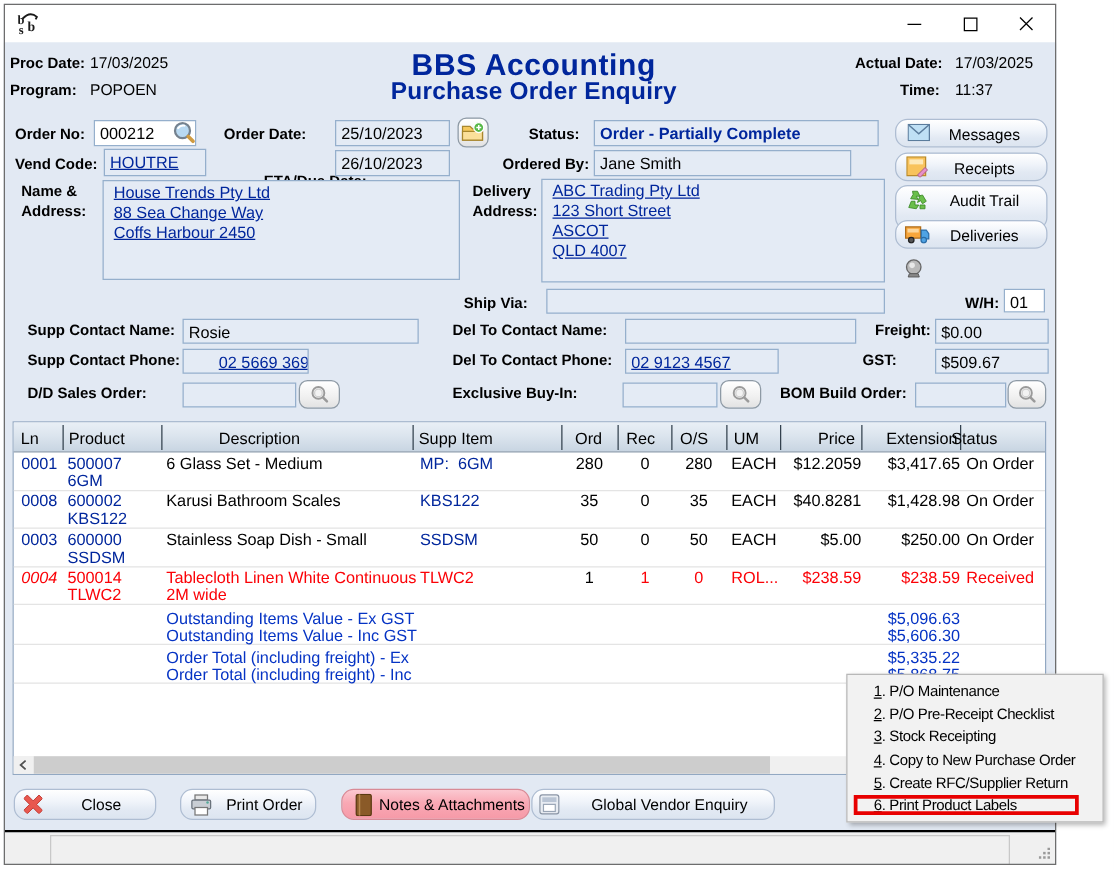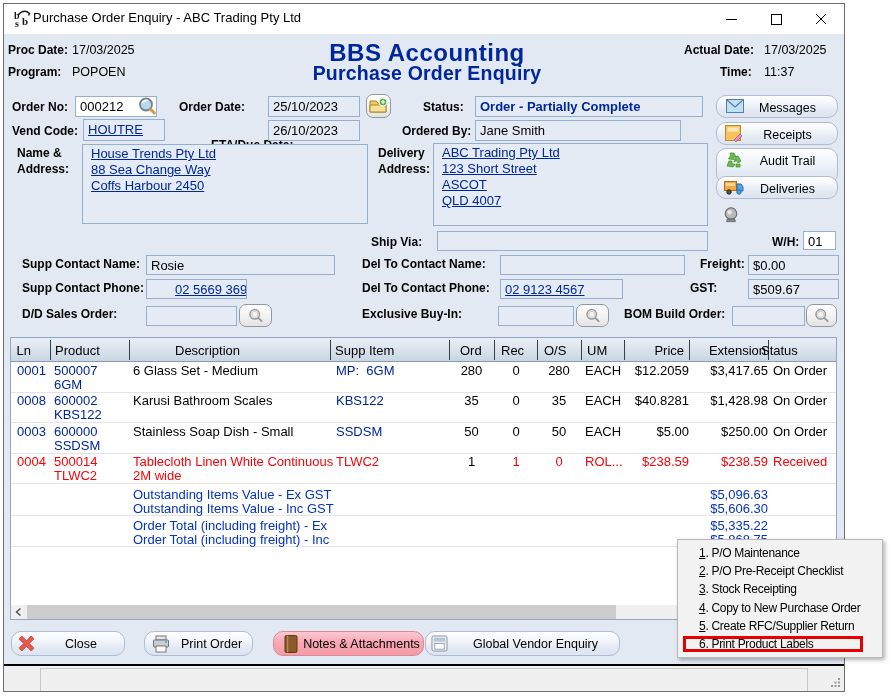--- a/index.html
+++ b/index.html
@@ -34,21 +34,20 @@
 <body>
 <div id="win">
   <div style="position:absolute;left:0;top:0;width:842px;height:689px;border:1px solid #6d6d6d;z-index:60;pointer-events:none;"></div>
   <div id="titlebar">
     <svg style="position:absolute;left:10px;top:6px" width="19" height="19" viewBox="0 0 19 19">
       <text x="0" y="9" font-family="Liberation Serif" font-size="10" font-weight="bold" fill="#1a1a1a">b</text>
       <text x="1" y="17" font-family="Liberation Serif" font-size="10" font-weight="bold" fill="#1a1a1a">s</text>
       <text x="8" y="15" font-family="Liberation Serif" font-size="11" font-weight="bold" fill="#1a1a1a">b</text>
       <path d="M4 5 Q10 -1.5 15.5 3.5 L14.5 5.5" fill="none" stroke="#1a1a1a" stroke-width="1.5"></path>
     </svg>
-    <div id="titletext">Purchase Order Enquiry - ABC Trading Pty Ltd</div>
     <svg style="position:absolute;left:704px;top:0" width="46" height="31">
         <line x1="18" y1="15.5" x2="29" y2="15.5" stroke="#000" stroke-width="1"></line>
       </svg>
     <svg style="position:absolute;left:749px;top:0" width="46" height="31">
         <rect x="18.5" y="10.5" width="10" height="10" fill="none" stroke="#000" stroke-width="1"></rect>
       </svg>
     <svg style="position:absolute;left:794px;top:0" width="46" height="31">
         <path d="M18 10 L28 20 M28 10 L18 20" stroke="#000" stroke-width="1"></path>
       </svg>
   </div>
@@ -251,21 +250,21 @@
         <div class="cell nvy" style="left:325px;top:87px;">SSDSM</div>
         <div class="cell" style="left:437px;top:87px;width:47px;text-align:center;">50</div>
         <div class="cell" style="left:484px;top:87px;width:42px;text-align:center;">0</div>
         <div class="cell" style="left:526px;top:87px;width:44px;text-align:center;">50</div>
         <div class="cell" style="left:574px;top:87px;">EACH</div>
         <div class="cell" style="left:570px;top:87px;width:108px;text-align:right;">$5.00</div>
         <div class="cell" style="left:650px;top:87px;width:107px;text-align:right;">$250.00</div>
         <div class="cell" style="left:762px;top:87px;">On Order</div>
 
         <div class="row" style="top:115.5px;height:30.8px;"></div>
-        <div class="cell red" style="left:6px;top:117px;">0004</div>
+        <div class="cell red" style="left:6px;top:117px;font-style:italic;">0004</div>
         <div class="cell red" style="left:43px;top:117px;">500014<br>TLWC2</div>
         <div class="cell red" style="left:122px;top:117px;">Tablecloth Linen White Continuous<br>2M wide</div>
         <div class="cell red" style="left:325px;top:117px;">TLWC2</div>
         <div class="cell" style="left:437px;top:117px;width:47px;text-align:center;">1</div>
         <div class="cell red" style="left:484px;top:117px;width:42px;text-align:center;">1</div>
         <div class="cell red" style="left:526px;top:117px;width:44px;text-align:center;">0</div>
         <div class="cell red" style="left:574px;top:117px;">ROL...</div>
         <div class="cell red" style="left:570px;top:117px;width:108px;text-align:right;">$238.59</div>
         <div class="cell red" style="left:650px;top:117px;width:107px;text-align:right;">$238.59</div>
         <div class="cell red" style="left:762px;top:117px;">Received</div>

